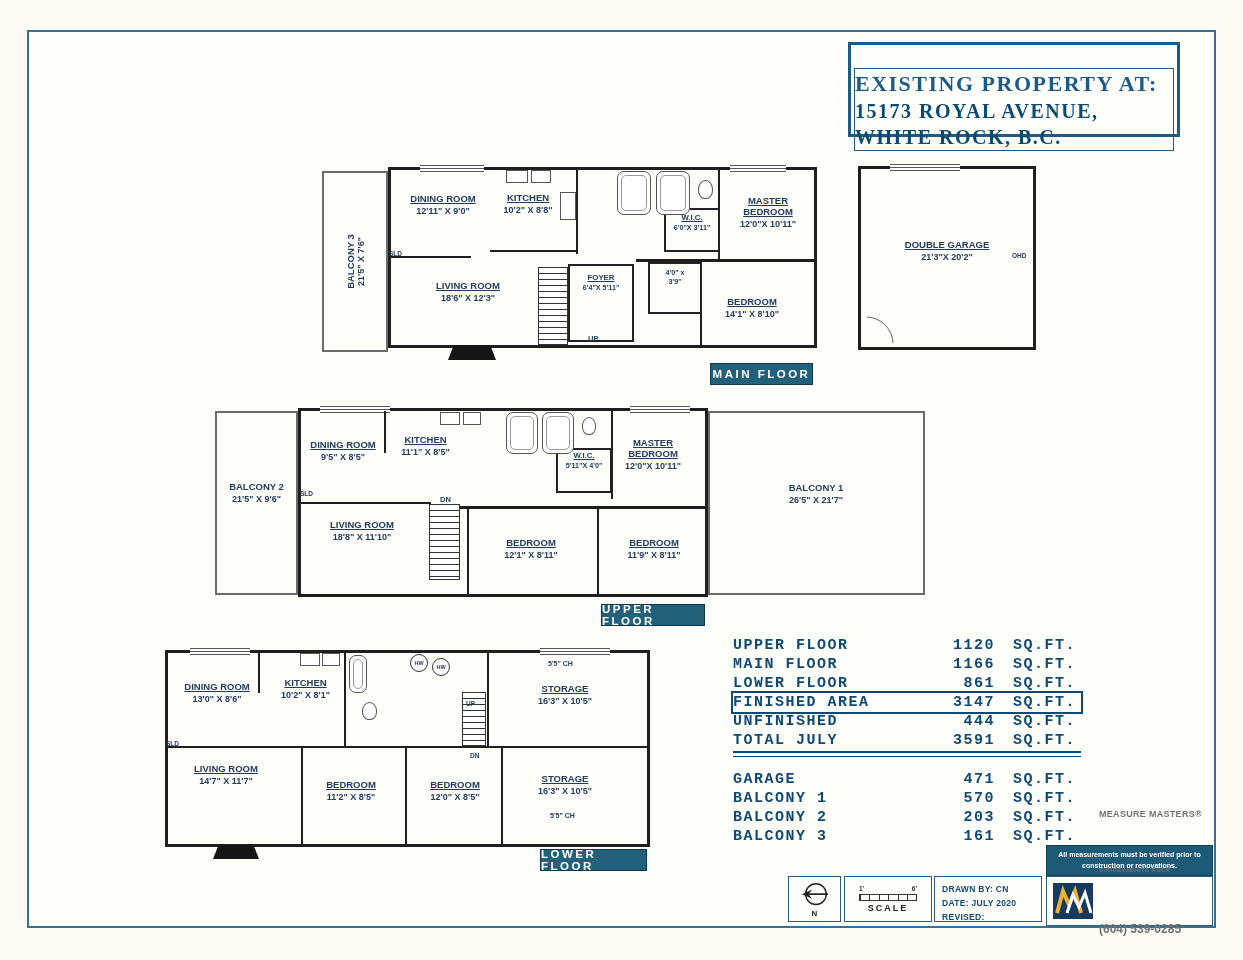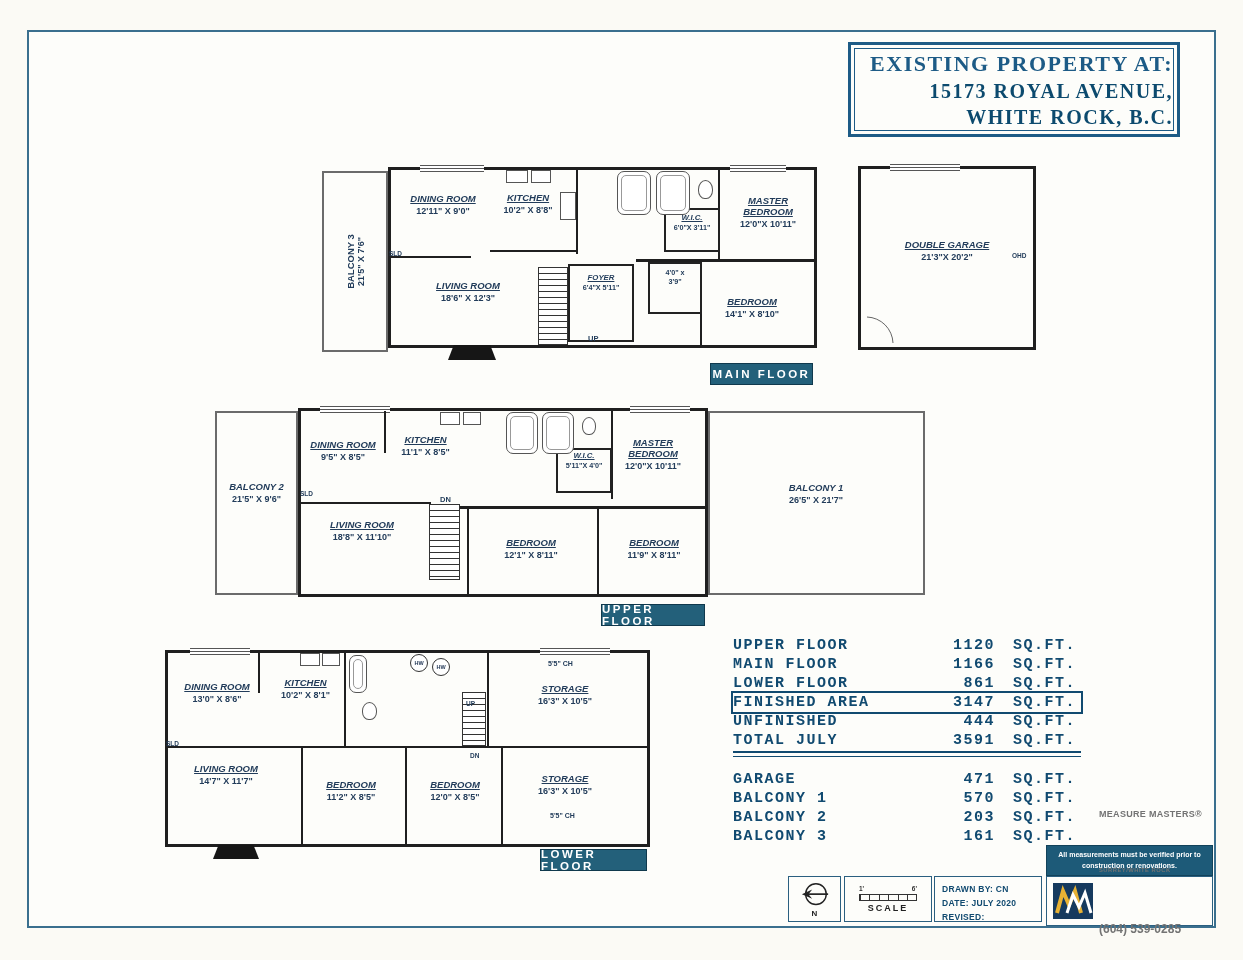--- a/index.html
+++ b/index.html
@@ -3,40 +3,40 @@
 <meta charset="utf-8">
 <style>
   * { margin:0; padding:0; box-sizing:border-box; }
   html,body { width:1243px; height:960px; }
   body { background:#f6f5f0; font-family:"Liberation Sans", sans-serif; position:relative; overflow:hidden; }
   .sheet { position:absolute; inset:0; background:#fbfaf5; }
   .frame { position:absolute; left:27px; top:30px; width:1189px; height:898px; border:2.5px solid #3a6f8e; background:#fdfdfa; }
 
   
   .title-box { position:absolute; left:848px; top:42px; width:332px; height:95px; border:3px solid #1d5b86; background:#fdfdfa; padding:3px; }
-  .title-inner { width:100%; height:100%; border:1px solid #1d5b86; display:flex; flex-direction:column; align-items:flex-end; justify-content:center; }
+  .title-inner { width:100%; height:100%; border:1px solid #1d5b86; display:flex; flex-direction:column; align-items:flex-start; justify-content:center;margin-top:20px; }
   .title-line1 { font-family:"Liberation Serif", serif; font-weight:bold; color:#1d5b86; font-size:22px; letter-spacing:1.5px; }
   .title-line { font-family:"Liberation Serif", serif; font-weight:bold; color:#0c4a6e; font-size:20px; letter-spacing:1.5px; margin-top:3px; }
 
   
   .unit { position:absolute; border:3px solid #1f1f1f; background:#fdfdfa; }
   .balcony { position:absolute; border:2px solid #6b6b6b; background:#fdfdfa; }
   .wall { position:absolute; background:#1f1f1f; }
   .win-h { position:absolute; height:7px; background:linear-gradient(to bottom,#555 0 1px,#fff 1px 3px,#555 3px 4px,#fff 4px 6px,#555 6px 7px); }
   .stairs { position:absolute; border:1px solid #333; background:repeating-linear-gradient(to bottom,#fff 0 5px,#333 5px 6px); }
   .porch { position:absolute; background:#161616; clip-path:polygon(12% 0,88% 0,100% 100%,0 100%); }
   .fixt { position:absolute; border:1.5px solid #555; background:#fff; }
   .tub { border-radius:7px; }
   .tub::after { content:""; position:absolute; inset:3px; border:1px solid #999; border-radius:5px; }
   .toilet { border-radius:50% 50% 45% 45%; }
   .inner-box { position:absolute; border:2px solid #222; background:transparent; }
   .hw { position:absolute; width:18px; height:18px; border:1.5px solid #333; border-radius:50%; display:flex; align-items:center; justify-content:center; font-size:5.5px; font-weight:bold; color:#1c3150; background:#fff; }
 
   .room { position:absolute; text-align:center; color:#223c5a; }
-  .room .rname { font-weight:bold; font-size:9.5px; text-decoration:underline; text-underline-offset:1px; line-height:1.15;font-style:italic; }
+  .room .rname { font-weight:bold; font-size:9.5px; text-decoration:underline; text-underline-offset:1px; line-height:1.15; }
   .room .rdims { font-weight:bold; font-size:9px; line-height:1.2; margin-top:1px; }
   .room.sm .rname { font-size:7.8px; }
   .room.sm .rdims { font-size:7.2px; }
   .room.nounder .rname { text-decoration:none; }
   .tinytag { position:absolute; font-size:6.5px; font-weight:bold; color:#223c5a; }
   .dirtag { position:absolute; font-size:7.5px; font-weight:bold; color:#223c5a; }
 
   .rot-label { position:absolute; display:flex; align-items:center; justify-content:center; }
   .rot-inner { transform:rotate(-90deg); text-align:center; white-space:nowrap; color:#223c5a; }
   .rot-inner .rname { font-weight:bold; font-size:9.5px; }

